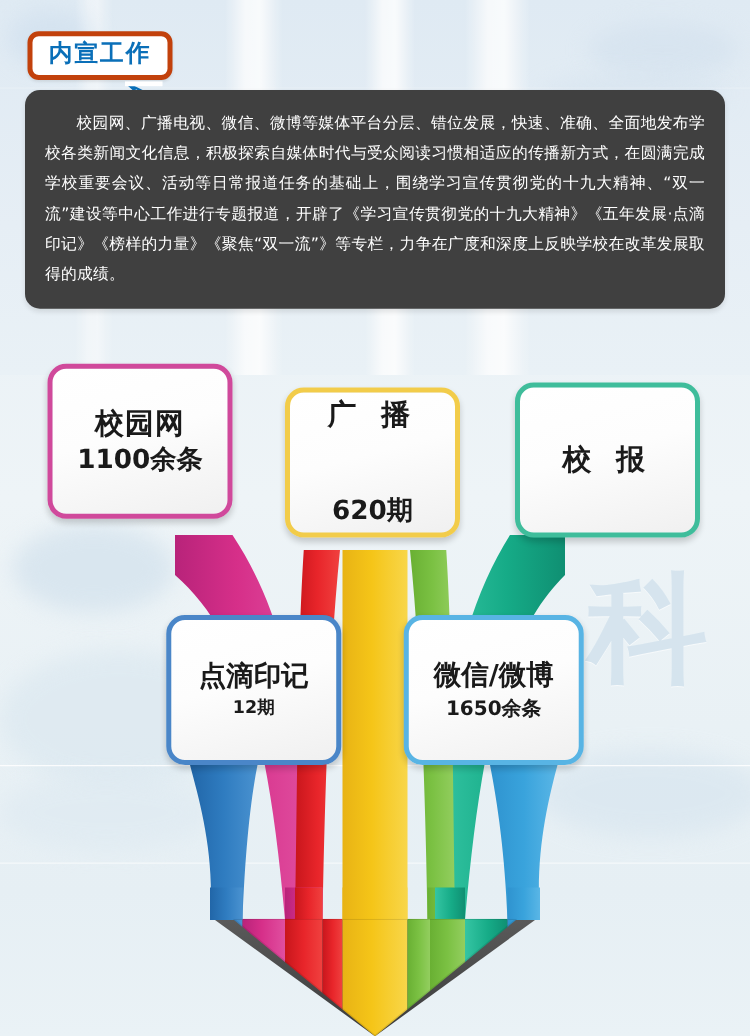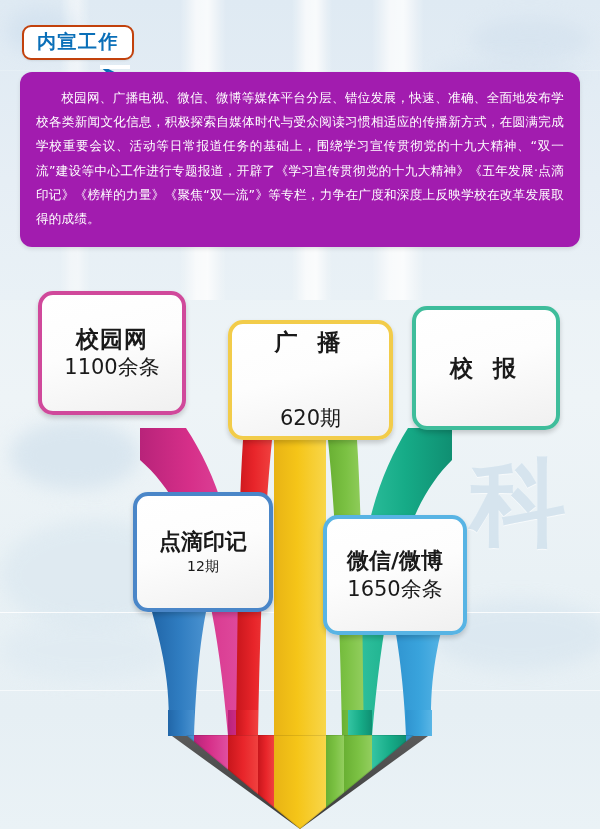--- a/index.html
+++ b/index.html
@@ -19,34 +19,34 @@
   .col{position:absolute;background:linear-gradient(90deg,rgba(255,255,255,.0),rgba(255,255,255,.75) 35%,rgba(255,255,255,.85) 60%,rgba(255,255,255,.0));}
   .blot{position:absolute;border-radius:50%;filter:blur(9px);}
   .hline{position:absolute;height:1px;background:rgba(255,255,255,.6);}
   .watermark{position:absolute;color:#cfe0ec;opacity:.75;
     font-family:"DejaVu Serif","Liberation Serif",serif;font-weight:700;
     text-shadow:0 1px 0 rgba(255,255,255,.8);}
 
   
   .badge-wrap{position:absolute;left:22px;top:25px;}
   .badge{
-    border:2px solid #c2410c;border-radius:9px;background:#ffffff;
+    border:4px solid #c2410c;border-radius:9px;background:#ffffff;
     padding:4px 13px 5px 13px;display:inline-block;
     box-shadow:0 1px 2px rgba(0,0,0,.08);
   }
   .badge-text{
     color:#0a6fb8;font-size:19px;font-weight:700;letter-spacing:1.5px;
     line-height:1.15;white-space:nowrap;
   }
   .badge-tail{position:absolute;left:78px;top:40px;}
 
   
   .panel{
     position:absolute;left:20px;top:72px;width:560px;
-    background:#a21caf;border-radius:12px;
+    background:#404040;border-radius:12px;
     padding:14px 16px 16px 16px;box-sizing:border-box;
     box-shadow:0 2px 4px rgba(0,0,0,.10);
   }
   .panel p{
     margin:0;color:#ffffff;font-size:12.6px;line-height:1.92;
     text-align:justify;text-justify:inter-ideograph;
     text-indent:2em;letter-spacing:.2px;
   }
 
   
@@ -55,21 +55,21 @@
   
   .card{
     position:absolute;box-sizing:border-box;
     border-radius:15px;border:4px solid #ccc;
     background:linear-gradient(165deg,#ffffff 0%,#fdfdfd 45%,#f0f0f0 100%);
     box-shadow:0 3px 5px rgba(0,0,0,.18);
     display:flex;flex-direction:column;align-items:center;justify-content:center;
     text-align:center;
   }
   .card .t{color:#1a1a1a;font-weight:700;line-height:1.15;}
-  .card .v{color:#1a1a1a;font-weight:400;line-height:1.2;margin-top:3px;}
+  .card .v{color:#1a1a1a;font-weight:700;line-height:1.2;margin-top:3px;}
 </style>
 </head>
 <body>
 
 <div id="stage">
 
   <div class="bg-base"></div>
   <div class="bg-top">
     <div class="col" style="left:180px;top:0;width:46px;height:300px;"></div>
     <div class="col" style="left:292px;top:0;width:40px;height:300px;"></div>
@@ -190,32 +190,32 @@
       <rect x="406" y="460" width="30" height="110" fill="url(#gLblu)"></rect>
       <polygon points="186,465 414,465 300,559" fill="none" stroke="rgba(0,0,0,.10)" stroke-width="2"></polygon>
     </g>
   </svg>
 
   <div class="card" style="left:38px;top:291px;width:148px;height:124px;border-color:#d0499b;">
     <div class="t" style="font-size:23px;letter-spacing:1px;">校园网</div>
     <div class="v" style="font-size:21px;">1100余条</div>
   </div>
 
-  <div class="card" style="left:228px;top:320px;width:165px;height:120px;border-color:#f2cc4a;gap:48px;">
+  <div class="card" style="left:228px;top:310px;width:140px;height:120px;border-color:#f2cc4a;gap:48px;">
     <div class="t" style="font-size:23px;letter-spacing:6px;">广 播</div>
     <div class="v" style="font-size:21px;">620期</div>
   </div>
 
   <div class="card" style="left:412px;top:306px;width:148px;height:124px;border-color:#3fbd9b;">
     <div class="t" style="font-size:23px;letter-spacing:6px;">校 报</div>
   </div>
 
   <div class="card" style="left:133px;top:492px;width:140px;height:120px;border-color:#4a86c8;">
     <div class="t" style="font-size:22px;">点滴印记</div>
     <div class="v" style="font-size:14px;">12期</div>
   </div>
 
-  <div class="card" style="left:323px;top:515px;width:144px;height:120px;border-color:#58b4e4;">
+  <div class="card" style="left:323px;top:492px;width:144px;height:120px;border-color:#58b4e4;">
     <div class="t" style="font-size:22px;">微信/微博</div>
-    <div class="v" style="font-size:21px;">1650余条</div>
+    <div class="v" style="font-size:16px;">1650余条</div>
   </div>
 
 </div>
 
 </body></html>

